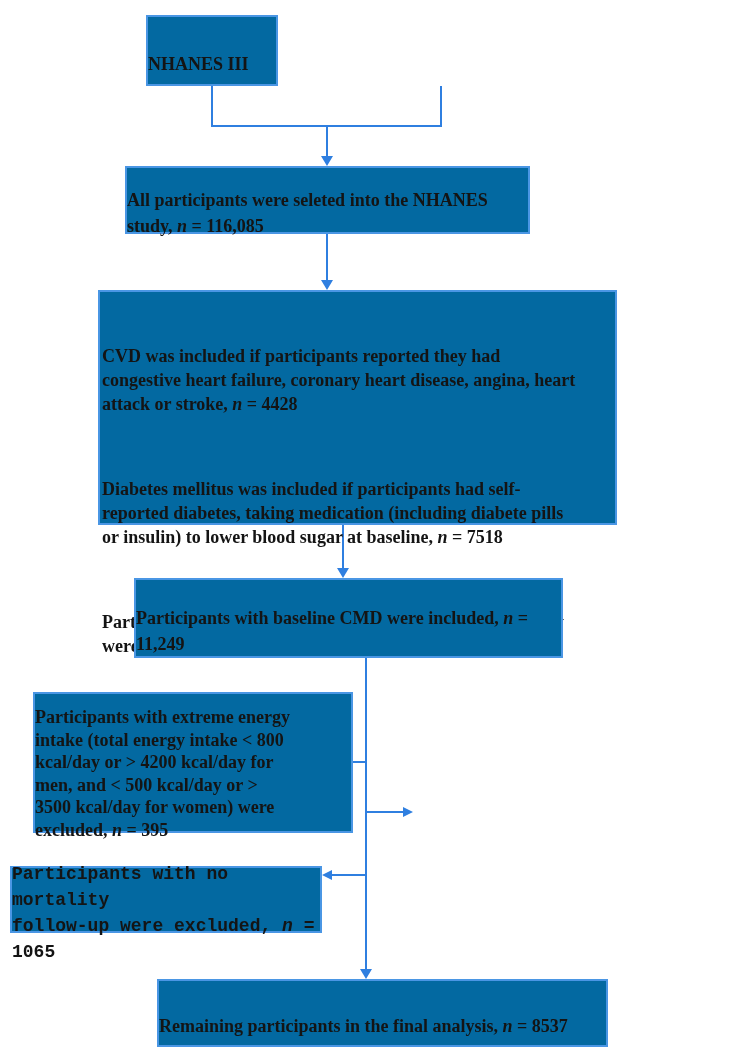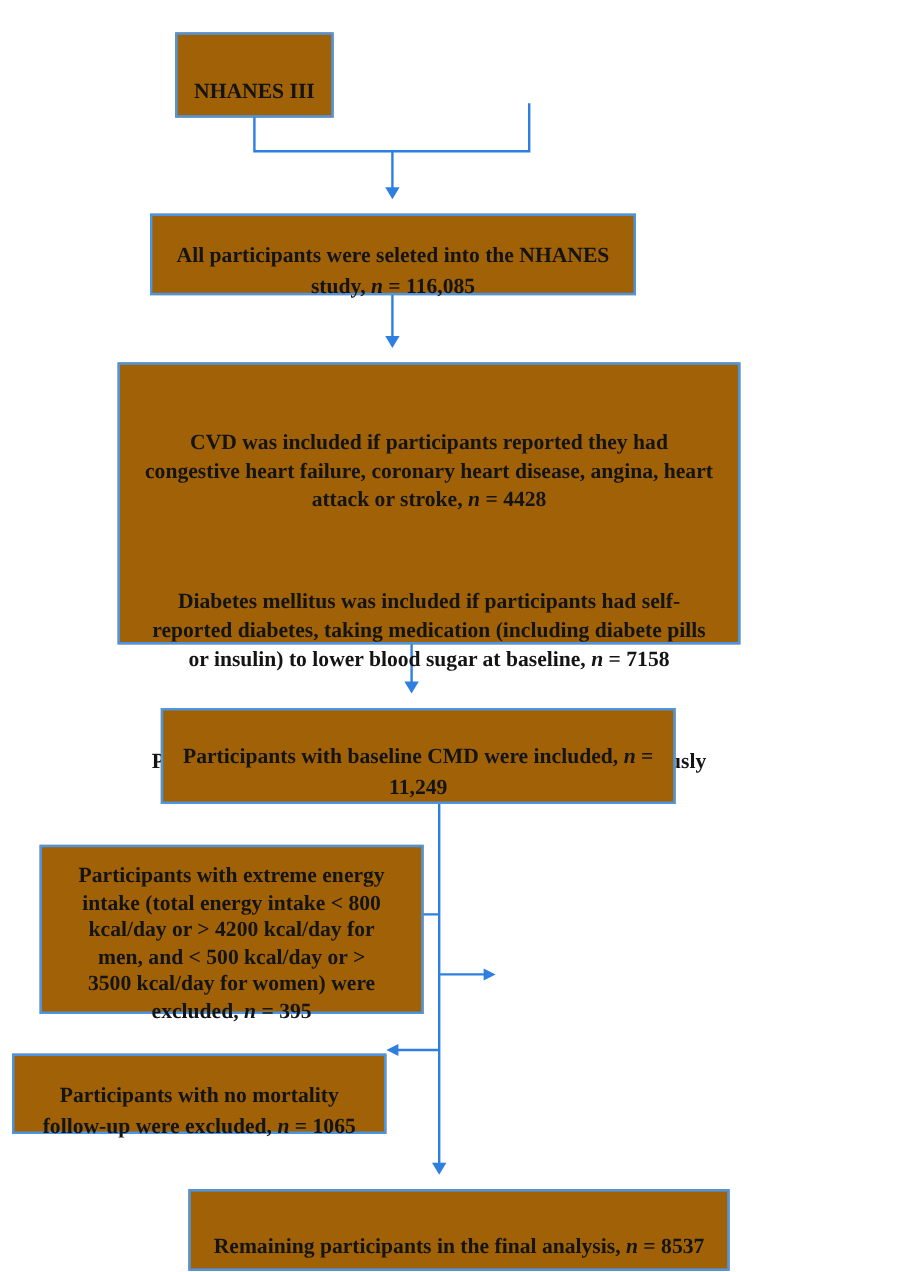--- a/index.html
+++ b/index.html
@@ -22,29 +22,27 @@
     left: 0;
     top: 0;
     width: 749px;
     height: 1060px;
     pointer-events: none;
   }
   .box {
     position: absolute;
     box-sizing: border-box;
     border: 2px solid #4a96e4;
-    background: #a16207;
+    background: #0369a1;
     display: flex;
     align-items: center;
     justify-content: center;
-    text-align: center;
     font-size: 18px;
     line-height: 26px;
     white-space: pre-line;
-    margin-top: 12px;
   }
   .box i {
     font-style: italic;
     font-weight: 700;
   }
   .box-criteria {
     display: block;
     padding: 4px 2px 0 2px;
     line-height: 24px;
   }
@@ -104,21 +102,21 @@
 
   <div class="box box-criteria" style="left:98px; top:290px; width:519px; height:235px;">
     <p>
       <span>CVD was included if participants reported they had
 congestive heart failure, coronary heart disease, angina, heart
 attack or stroke, </span><i>n</i><span> = 4428</span>
     </p>
     <p>
       <span>Diabetes mellitus was included if participants had self-
 reported diabetes, taking medication (including diabete pills
-or insulin) to lower blood sugar at baseline, </span><i>n</i><span> = 7158</span>
+or insulin) to lower blood sugar at baseline, </span><i>n</i><span> = 7518</span>
     </p>
     <p>
       <span>Participants with CVD and diabetes mellitus simultaneously
 were included, </span><i>n</i><span> = 1860</span>
     </p>
   </div>
 
   <div class="box" style="left:134px; top:578px; width:429px; height:80px;">
     <div class="txt">
       <span>Participants with baseline CMD were included, </span><i>n</i><span> =
@@ -131,21 +129,21 @@
       <span>Participants with extreme energy
 intake (total energy intake &lt; 800
 kcal/day or &gt; 4200 kcal/day for
 men, and &lt; 500 kcal/day or &gt;
 3500 kcal/day for women) were
 excluded, </span><i>n</i><span> = 395</span>
     </div>
   </div>
 
 
-  <div class="box" style="left:10px; top:866px; width:312px; height:67px;">
+  <div class="box" style="left:10px; top:866px; width:312px; height:67px;font-family:Liberation Mono, monospace;">
     <div class="txt">
       <span>Participants with no mortality
 follow-up were excluded, </span><i>n</i><span> = 1065</span>
     </div>
   </div>
 
   <div class="box" style="left:157px; top:979px; width:451px; height:68px;">
     <div class="txt">
       <span>Remaining participants in the final analysis, </span><i>n</i><span> = 8537</span>
     </div>

